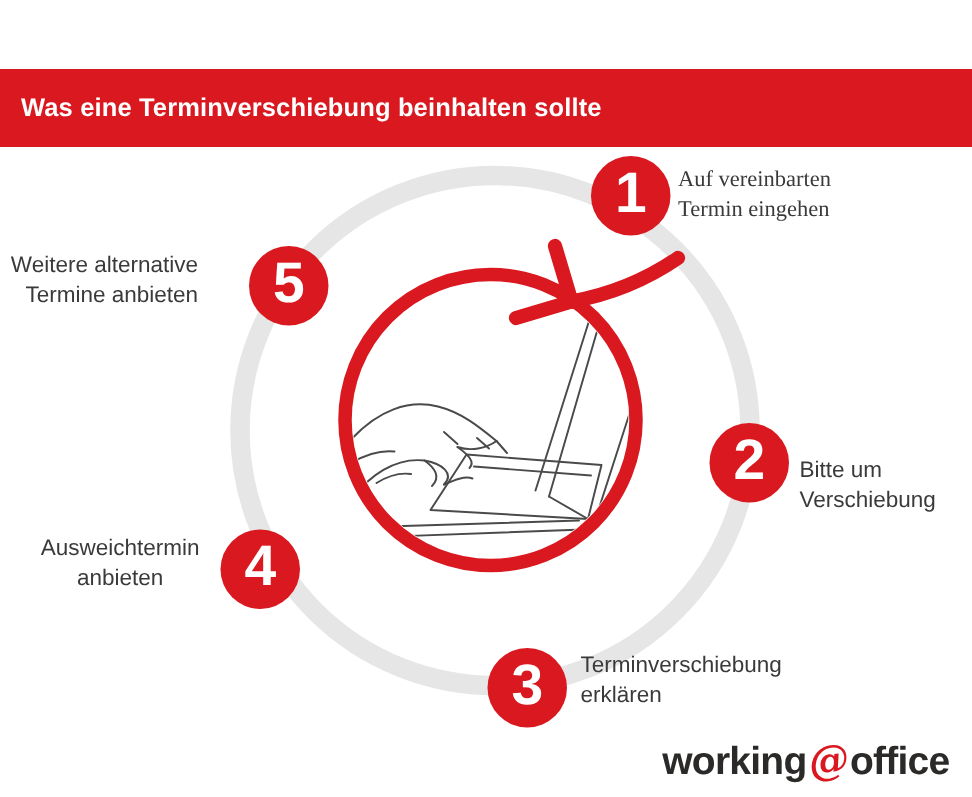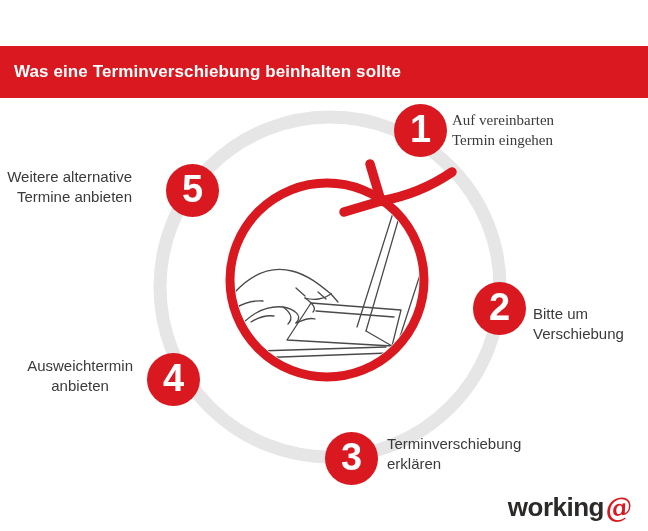--- a/index.html
+++ b/index.html
@@ -161,15 +161,16 @@
 
   <div class="step s5">
     <div class="badge">5</div>
     <div class="label">Weitere alternative
 Termine anbieten</div>
   </div>
 
   <div class="logo">
     <span class="w">working</span>
     <span class="at">@</span>
+    <span class="w">office</span>
   </div>
 
 </div>
 
 </body></html>

